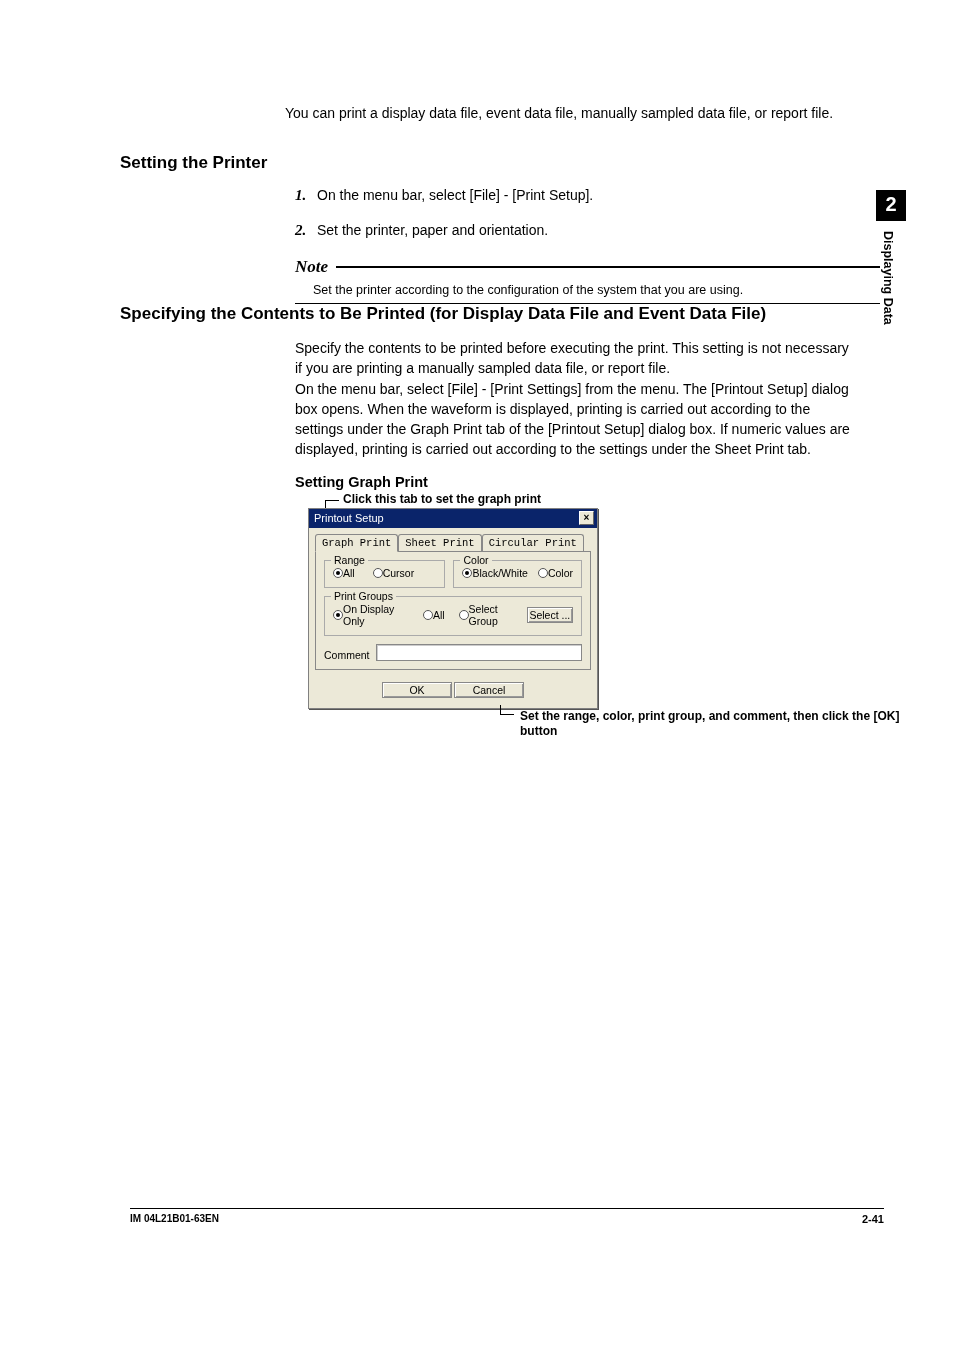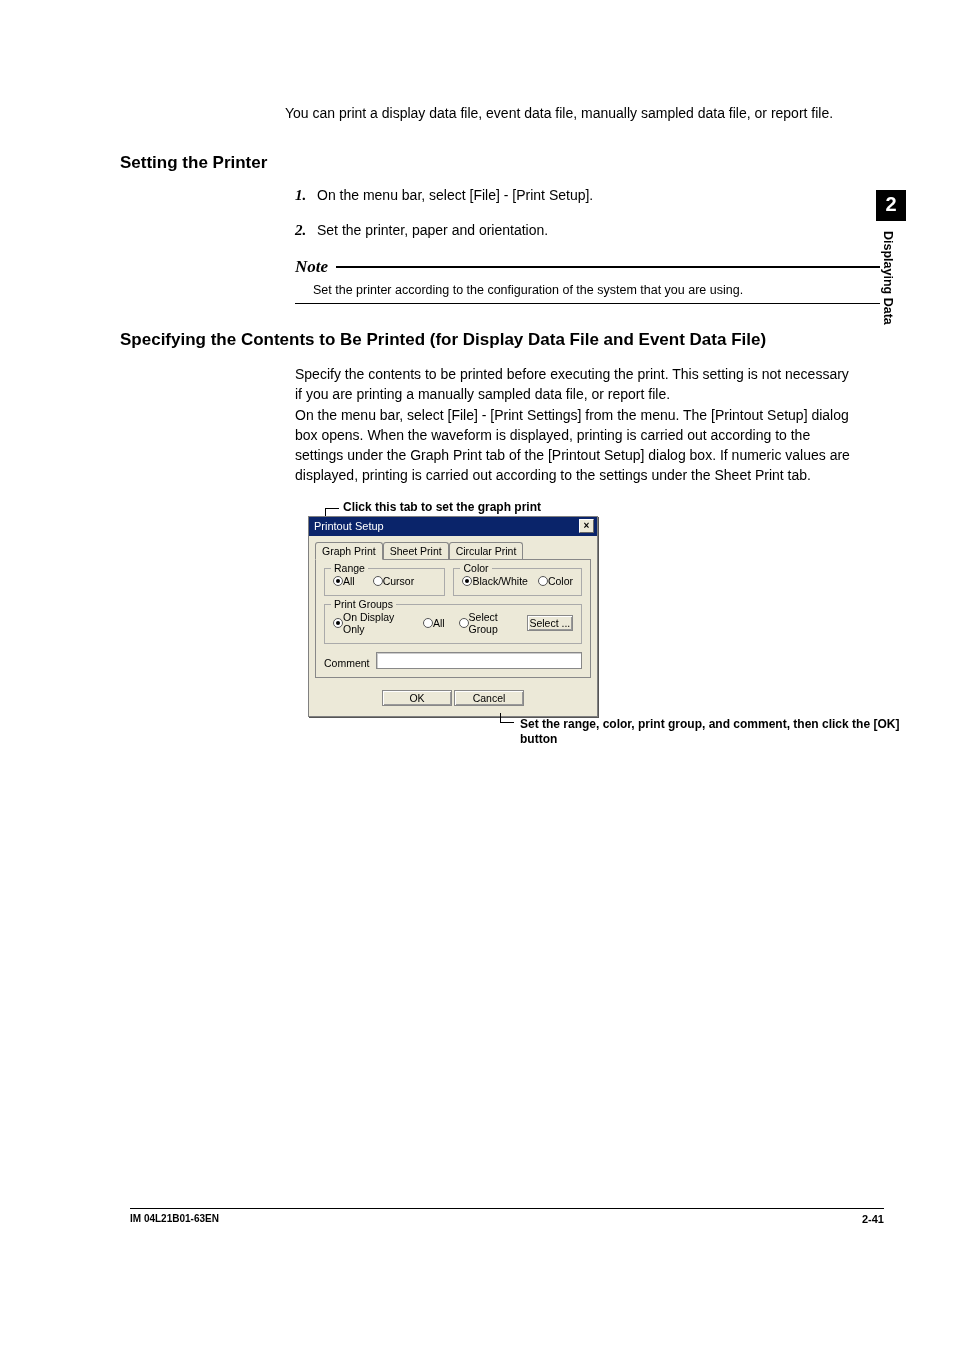--- a/index.html
+++ b/index.html
@@ -60,21 +60,20 @@
     font-weight: bold;
     font-style: italic;
     width: 22px;
     flex-shrink: 0;
     font-family: "Times New Roman", serif;
     font-size: 15px;
   }
   .note-block {
     margin-left: 185px;
     margin-top: 8px;
-    margin-bottom: 26px;
   }
   .note-head {
     display: flex;
     align-items: center;
   }
   .note-label {
     font-family: "Times New Roman", serif;
     font-style: italic;
     font-weight: bold;
     font-size: 17px;
@@ -164,20 +163,21 @@
   }
   .tab {
     border: 1px solid #888;
     border-bottom: none;
     padding: 2px 6px;
     background: #ece9d8;
     margin-right: 0px;
     border-top-left-radius: 3px;
     border-top-right-radius: 3px;
     position: relative;
+    font-family: Liberation Mono, monospace;
   }
   .tab.active {
     background: #ece9d8;
     border-bottom: 1px solid #ece9d8;
     margin-bottom: -1px;
     z-index: 2;
   }
   .tab-body {
     border: 1px solid #888;
     margin: 0 6px 6px 6px;
@@ -301,20 +301,21 @@
       <div class="note-line-top"></div>
     </div>
     <div class="note-text">Set the printer according to the configuration of the system that you are using.</div>
     <div class="note-line-bottom"></div>
   </div>
 
   <div class="sub-head" style="margin-left:10px; width:740px;">Specifying the Contents to Be Printed (for Display Data File and Event Data File)</div>
   <div class="body-p" style="white-space:pre-line;">Specify the contents to be printed before executing the print. This setting is not necessary if you are printing a manually sampled data file, or report file.
 On the menu bar, select [File] - [Print Settings] from the menu. The [Printout Setup] dialog box opens. When the waveform is displayed, printing is carried out according to the settings under the Graph Print tab of the [Printout Setup] dialog box. If numeric values are displayed, printing is carried out according to the settings under the Sheet Print tab.</div>
 
+  <div class="sub-sub">Setting Graph Print</div>
 
   <div class="callout-top">
     <div class="hook"></div>
     <span>Click this tab to set the graph print</span>
   </div>
 
   <div class="dialog-wrap">
     <div class="dialog">
       <div class="titlebar">
         <span>Printout Setup</span>

